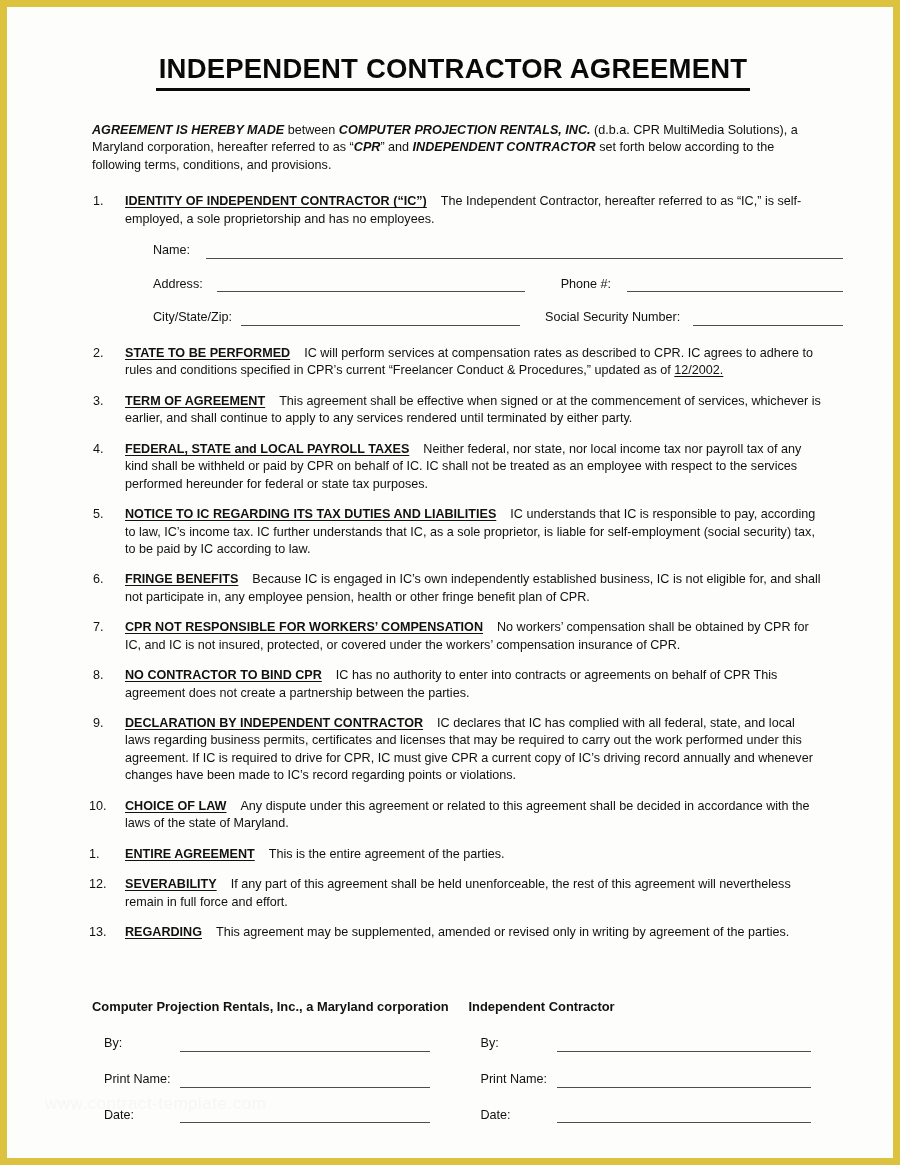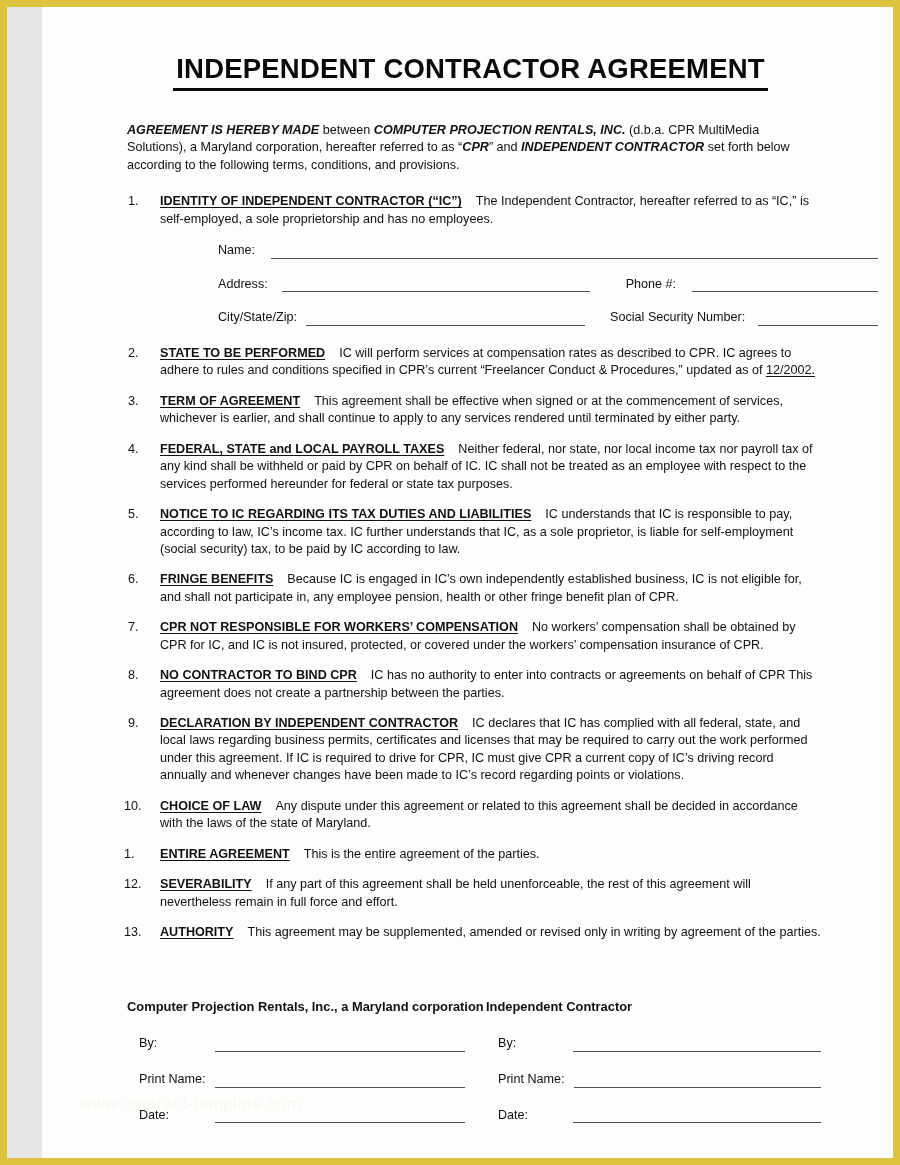--- a/index.html
+++ b/index.html
@@ -11,24 +11,23 @@
   body {
     font-family: "Liberation Sans", sans-serif;
   }
 
   
   .page {
     position: relative;
     width: 900px;
     height: 1165px;
     box-sizing: border-box;
-    background: #e5e5e5;
+    background: #a21caf;
     border: 7px solid #dcc23f;
     overflow: hidden;
-    padding-left: 35px;
   }
   .page-inner {
     position: relative;
     width: 100%;
     height: 100%;
     box-sizing: border-box;
     padding: 36px 72px 0 78px;
     background: #fdfdfb;
   }
 
@@ -100,21 +99,20 @@
     display: flex;
     align-items: flex-end;
     margin-bottom: 19px;
   }
   .field-label {
     font-size: 12.6px;
     color: #111;
     white-space: nowrap;
     line-height: 1;
     padding-bottom: 2px;
-    margin-left: 30px;
   }
   .rule {
     border-bottom: 1.4px solid #4d4d4d;
     height: 1px;
     margin-left: 9px;
     flex: 0 0 auto;
   }
   .rule.flex { flex: 1 1 auto; }
 
   
@@ -239,21 +237,21 @@
 
       <li class="clause">
         <span class="num wide">1.</span><span class="head">ENTIRE AGREEMENT</span><span class="gap"></span><span>This is the entire agreement of the parties.</span>
       </li>
 
       <li class="clause">
         <span class="num wide">12.</span><span class="head">SEVERABILITY</span><span class="gap"></span><span>If any part of this agreement shall be held unenforceable, the rest of this agreement will nevertheless remain in full force and effort.</span>
       </li>
 
       <li class="clause">
-        <span class="num wide">13.</span><span class="head">AUTHORITY</span><span class="gap"></span><span>This agreement may be supplemented, amended or revised only in writing by agreement of the parties.</span>
+        <span class="num wide">13.</span><span class="head">REGARDING</span><span class="gap"></span><span>This agreement may be supplemented, amended or revised only in writing by agreement of the parties.</span>
       </li>
 
     </ol>
 
     <div class="sig-block">
 
       <div class="sig-col">
         <div class="sig-title">Computer Projection Rentals, Inc., a Maryland corporation</div>
         <div class="sig-row">
           <span class="sig-label" style="width:62px;">By:</span>

